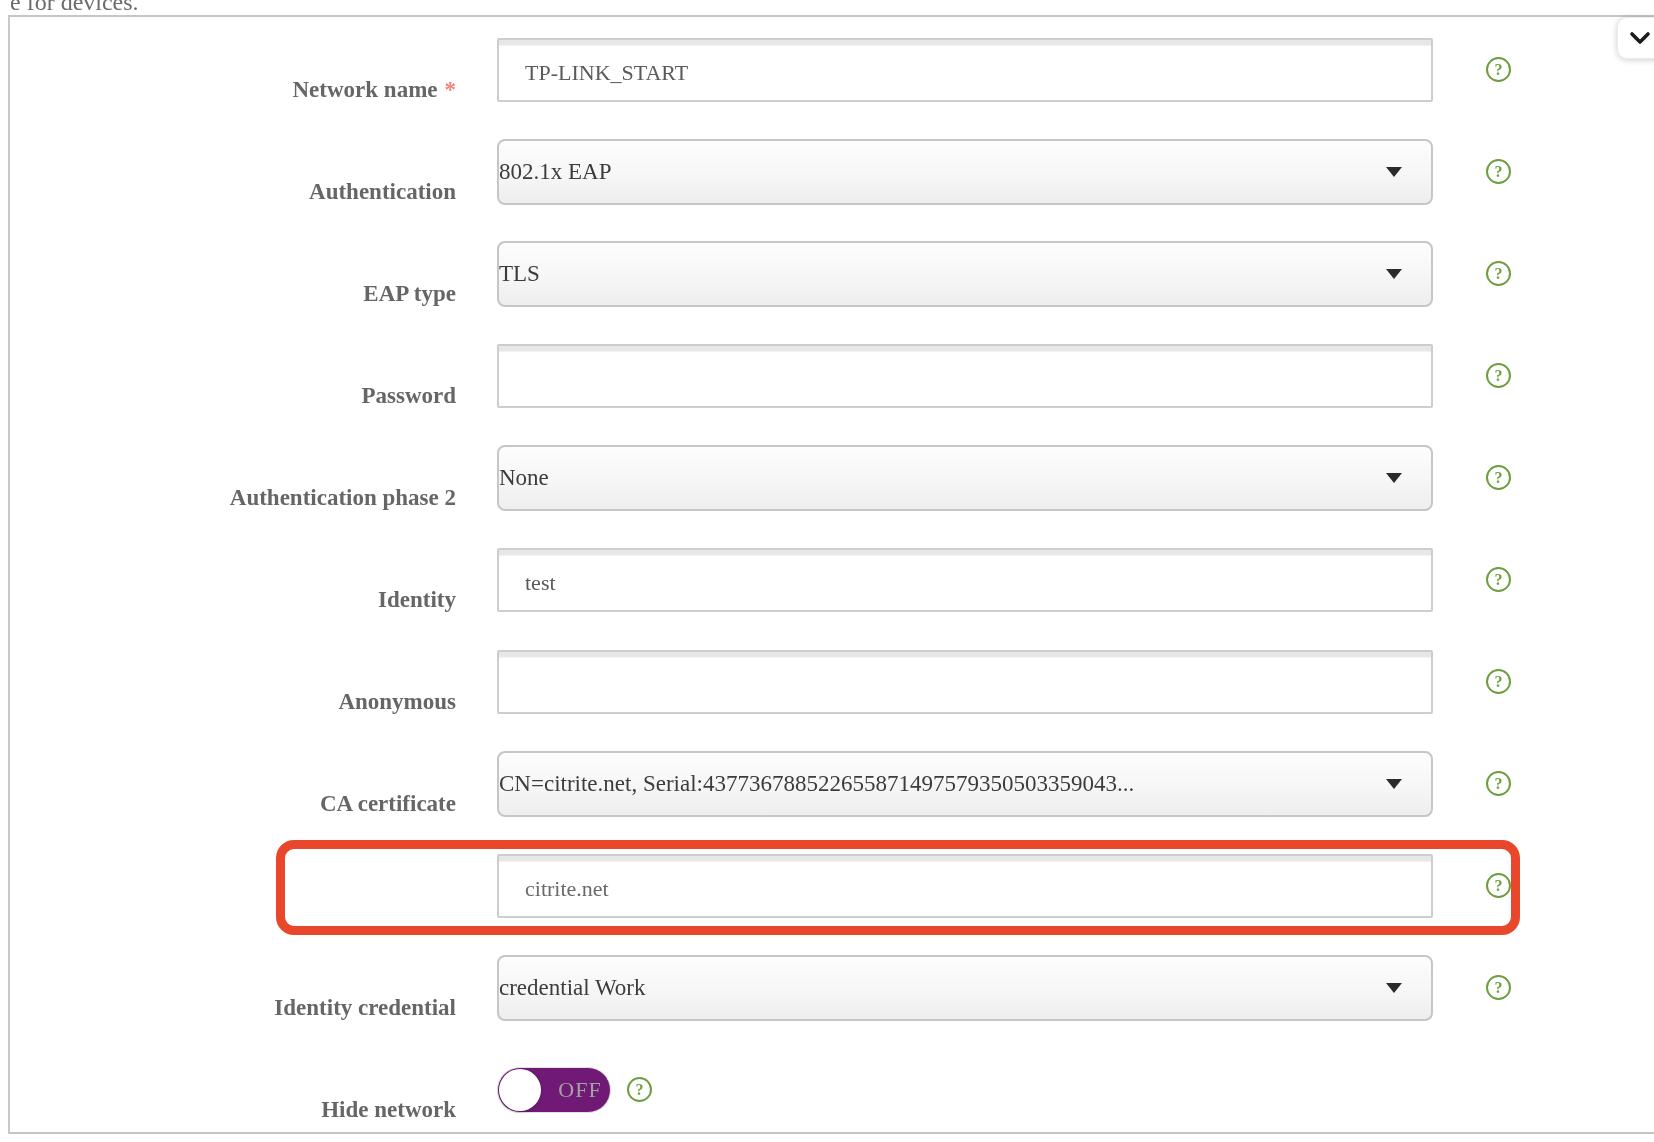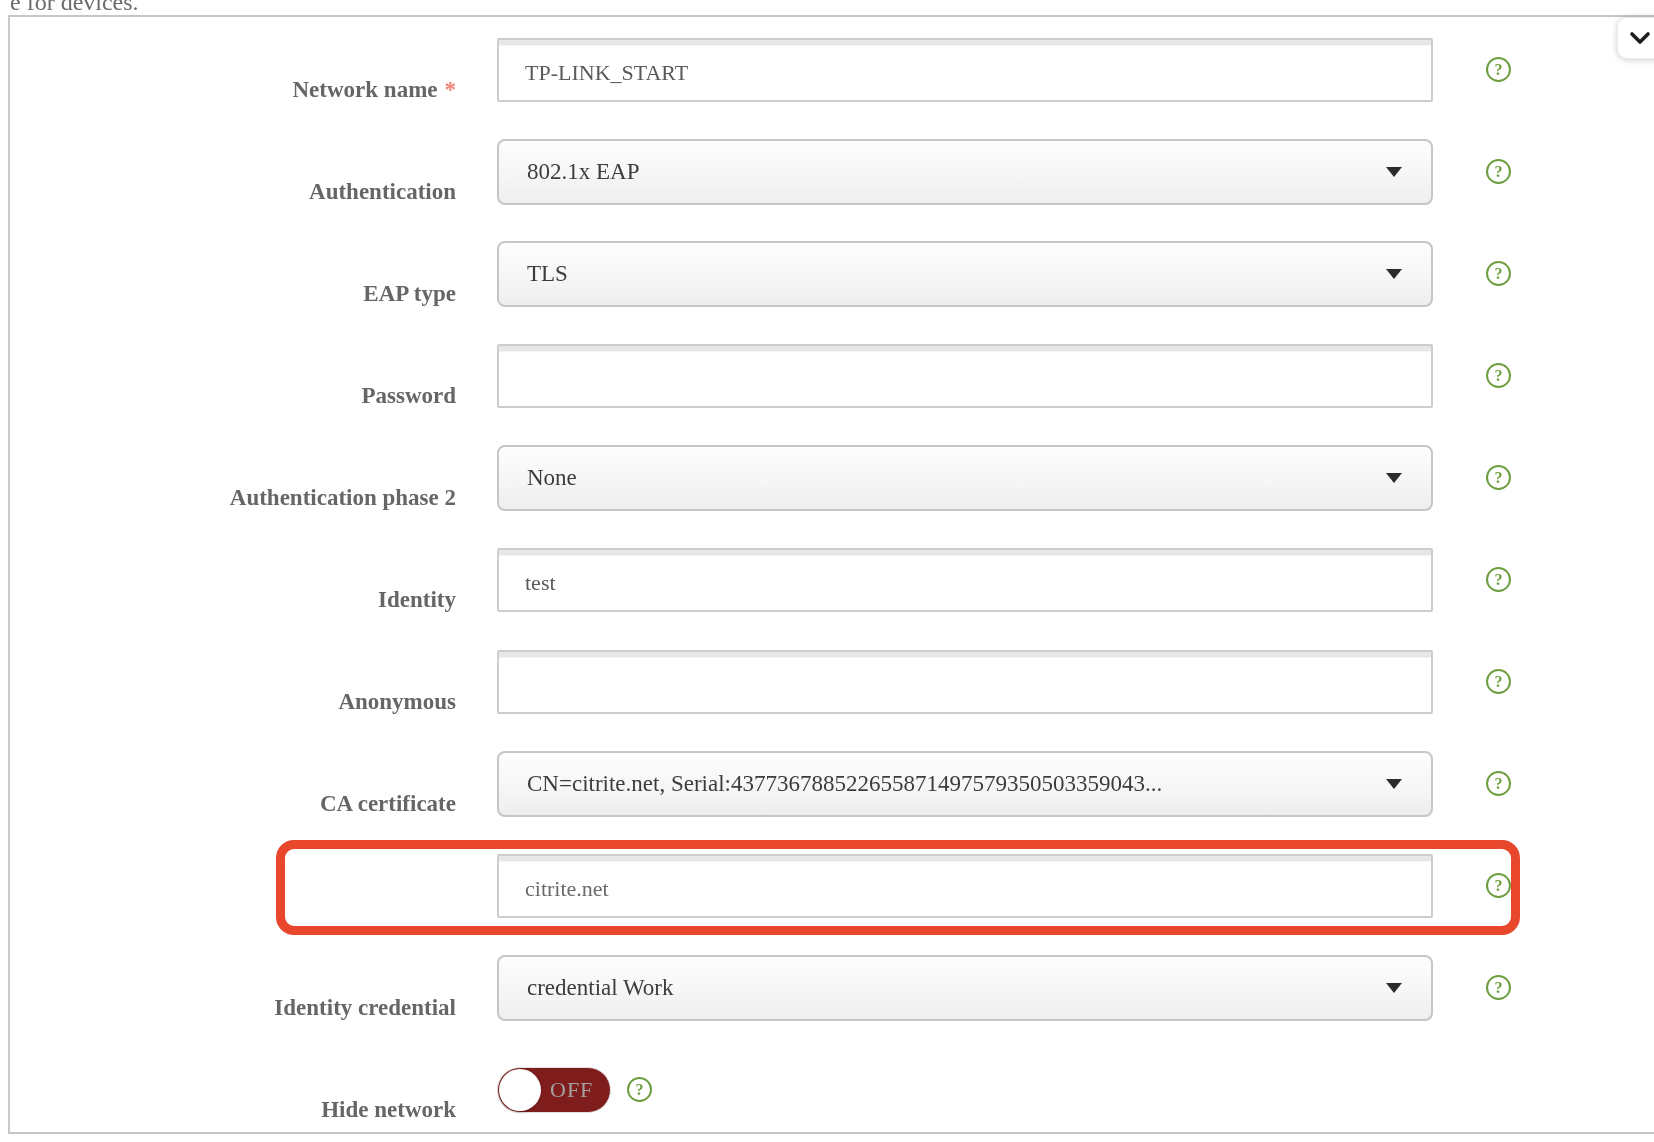--- a/index.html
+++ b/index.html
@@ -27,38 +27,38 @@
   .ctl{position:absolute;left:497px;top:0;width:936px;height:66px;display:flex;align-items:center;}
   .text-input{
     box-sizing:border-box;width:936px;height:64px;border:2px solid #cdcdcd;border-radius:2px;
     background:linear-gradient(180deg,#e7e7e7 0px,#e7e7e7 5px,#ffffff 6px);
     font-family:inherit;font-size:22px;color:#5a5a5a;padding:6px 11px 0 26px;outline:none;
   }
   .select{
     box-sizing:border-box;position:relative;width:936px;height:66px;
     border:2px solid #c6c6c6;border-radius:8px;cursor:pointer;
     background:linear-gradient(180deg,#fdfdfd 0%,#f6f6f6 55%,#eeeeee 100%);
-    display:flex;align-items:center;padding-left:28px;
+    display:flex;align-items:center;
   }
   .sel-val{font-size:23px;color:#3c3c3c;white-space:nowrap;overflow:hidden;max-width:830px;}
   .caret{
     position:absolute;right:29px;top:50%;margin-top:-5px;width:0;height:0;
     border-left:8px solid transparent;border-right:8px solid transparent;border-top:10px solid #2b2b2b;
   }
   .help{
     position:absolute;left:1486px;top:50%;margin-top:-13px;width:25px;height:25px;
     box-sizing:border-box;border:2px solid #6d9e3f;border-radius:50%;color:#6d9e3f;
     font-size:16px;font-weight:bold;display:flex;align-items:center;justify-content:center;
     background:transparent;cursor:pointer;
   }
   .help--inline{left:627px;}
   
   .toggle{
-    position:relative;width:114px;height:46px;border-radius:23px;background:#7f1d1d;
-    border:1px solid #e2e2e2;box-sizing:border-box;cursor:pointer;display:flex;align-items:center;
+    position:relative;width:114px;height:46px;border-radius:23px;background:#701a75;
+    border:1px solid #e2e2e2;box-sizing:border-box;cursor:pointer;display:flex;align-items:center;justify-content:center;
   }
   .knob{
     position:absolute;left:1px;top:1px;width:42px;height:42px;border-radius:50%;
     background:#fff;box-shadow:0 1px 3px rgba(0,0,0,0.25);
   }
   .toggle-label{margin-left:52px;font-size:22px;letter-spacing:1px;color:#a3a3a3;}
   
   .annotation-red{
     position:absolute;left:276px;top:840px;width:1244px;height:95px;box-sizing:border-box;
     border:9px solid #e8472c;border-radius:18px;pointer-events:none;z-index:5;

